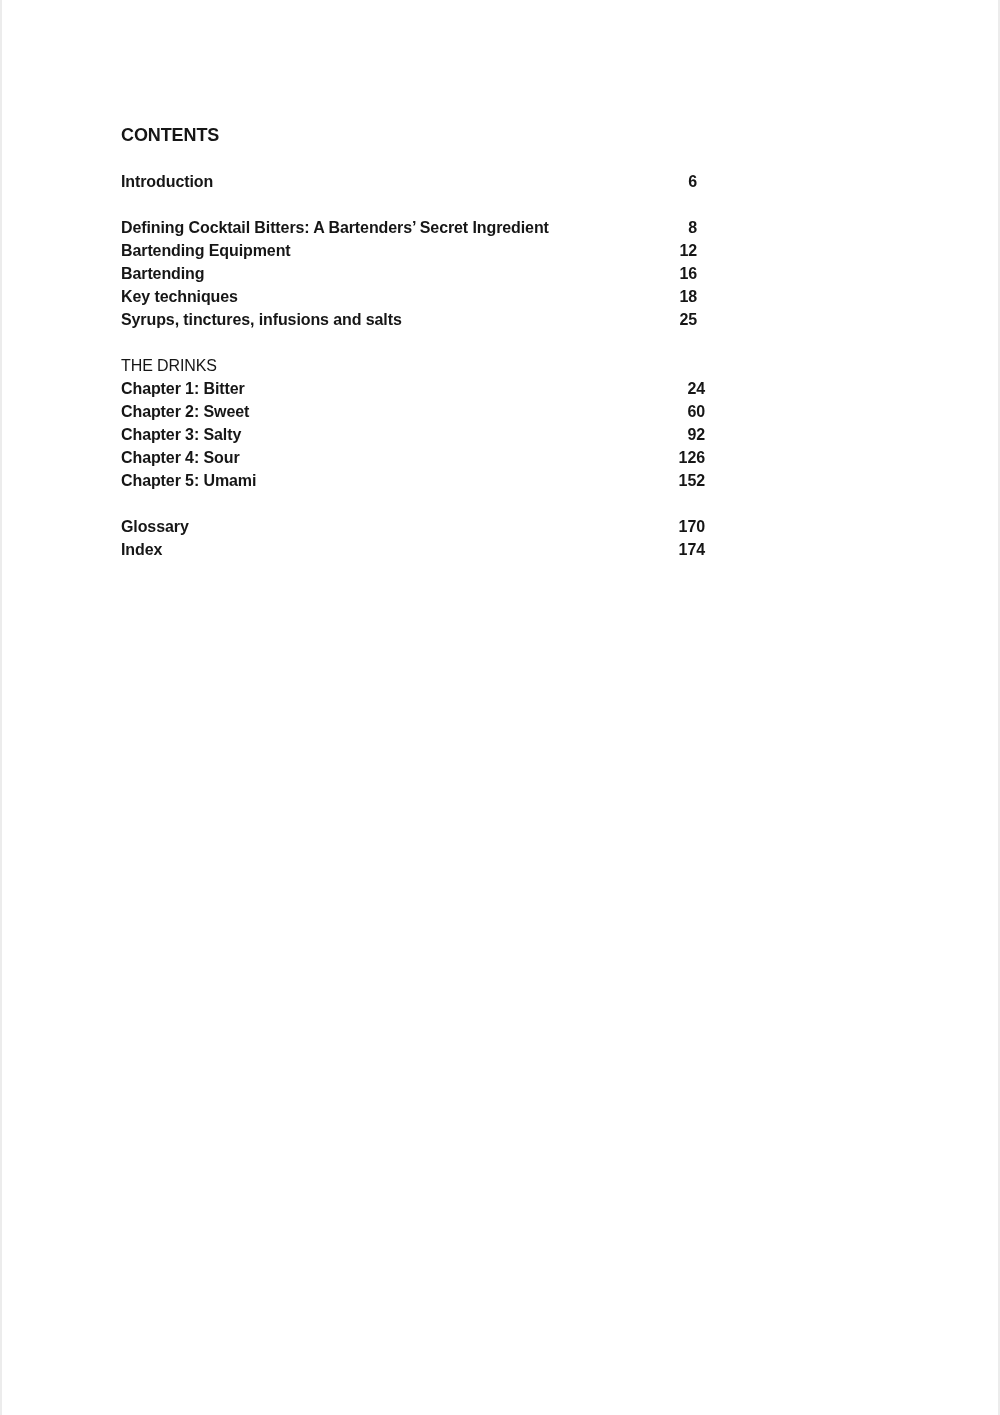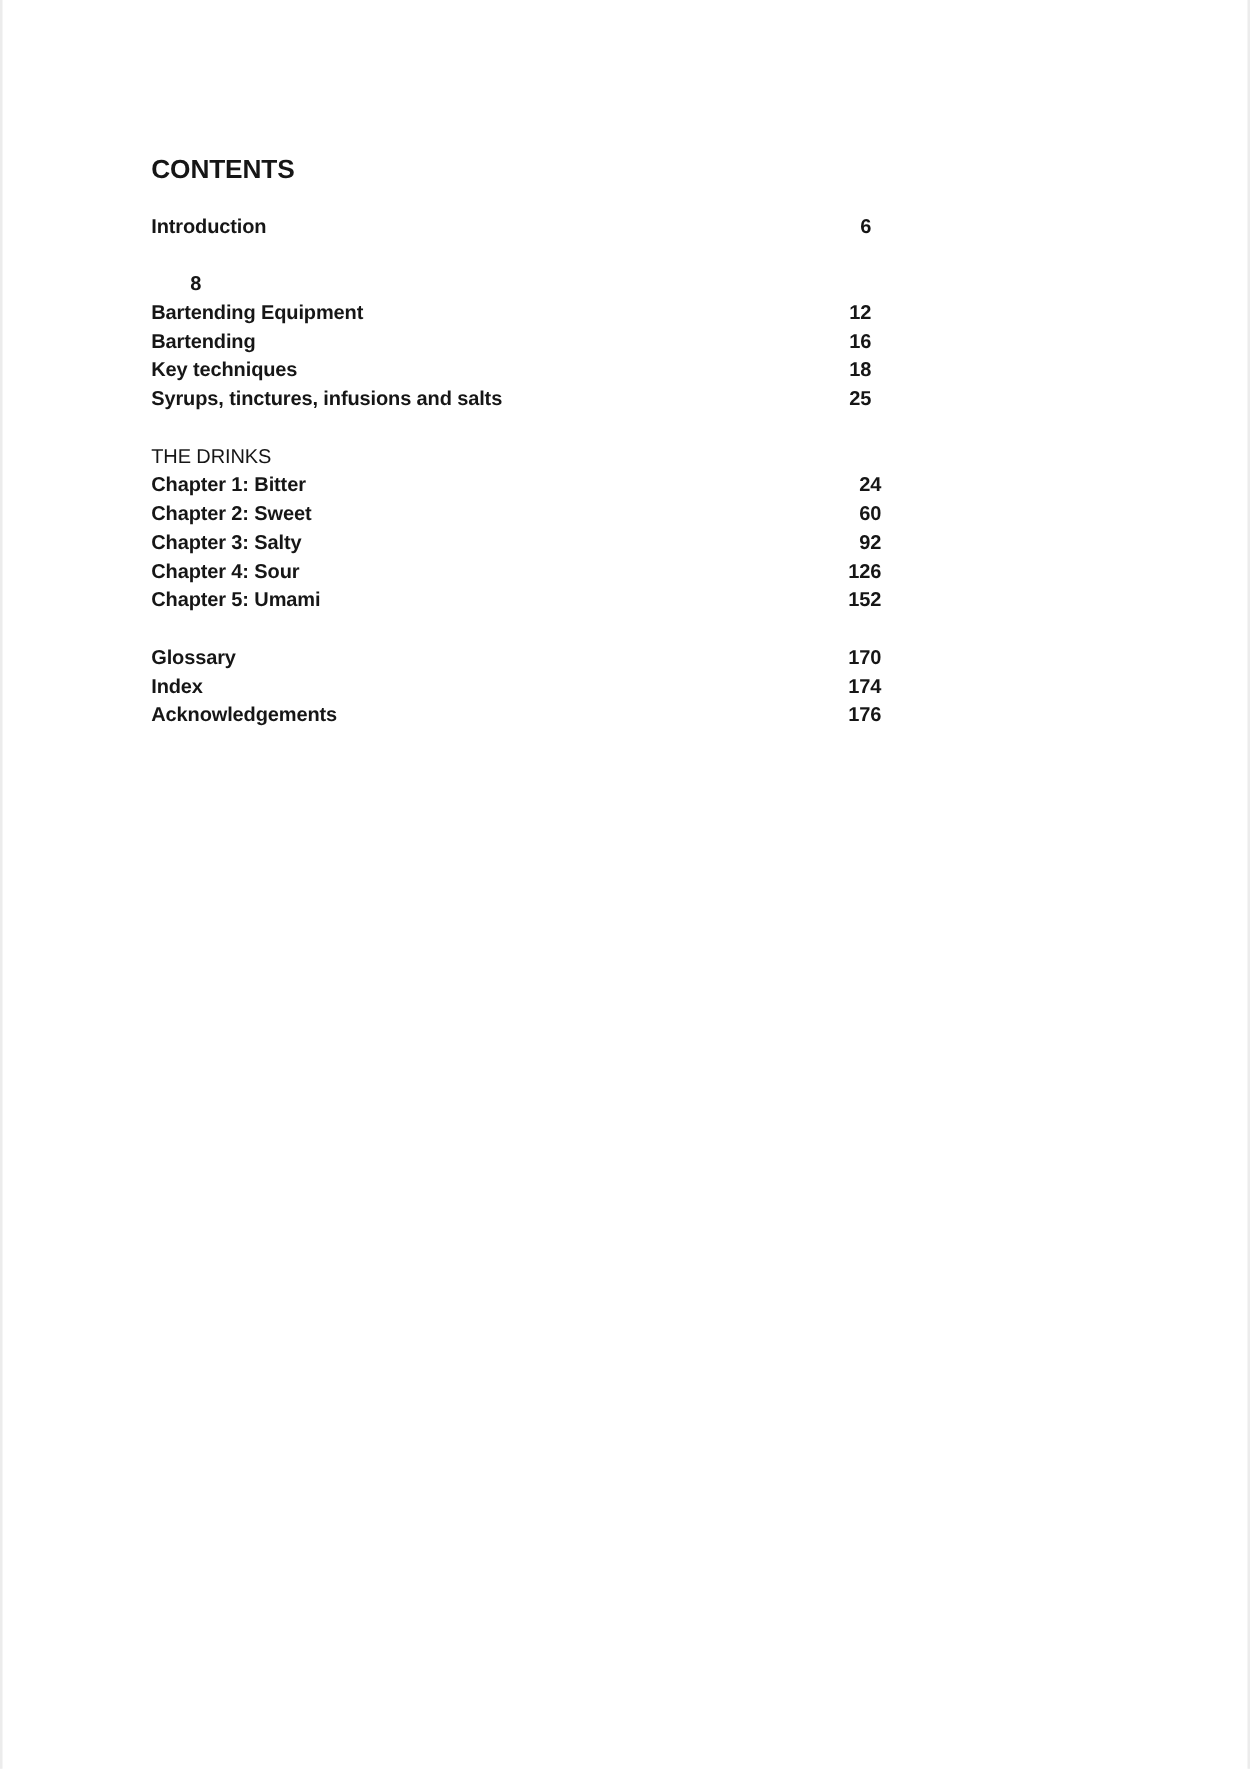--- a/index.html
+++ b/index.html
@@ -31,21 +31,21 @@
     left: 121px;
     top: 124px;
     width: 584px;
     font-weight: 700;
     font-size: 16px;
     line-height: 23px;
     letter-spacing: -0.1px;
   }
   .toc-title {
     margin: 0 0 23px 0;
-    font-size: 21px;
+    font-size: 18px;
     font-weight: 700;
   }
   .row {
     display: flex;
     justify-content: space-between;
     align-items: center;
     height: 23px;
     gap: 21px;
   }
   .row .label {
@@ -81,20 +81,21 @@
     <div class="row">
       <span class="label">Introduction</span>
       <span class="page-num">6</span>
     </div>
   </div>
 
   <div class="spacer"></div>
 
   <div class="group group-basics">
     <div class="row">
+      <span class="label">Defining Cocktail Bitters: A Bartenders’ Secret Ingredient</span>
       <span class="page-num">8</span>
     </div>
     <div class="row">
       <span class="label">Bartending Equipment</span>
       <span class="page-num">12</span>
     </div>
     <div class="row">
       <span class="label">Bartending</span>
       <span class="page-num">16</span>
     </div>
@@ -138,19 +139,15 @@
 
   <div class="group group-back">
     <div class="row">
       <span class="label">Glossary</span>
       <span class="page-num">170</span>
     </div>
     <div class="row">
       <span class="label">Index</span>
       <span class="page-num">174</span>
     </div>
-    <div class="row">
-      <span class="label">Acknowledgements</span>
-      <span class="page-num">176</span>
-    </div>
   </div>
 
 </div>
 
 </body></html>

